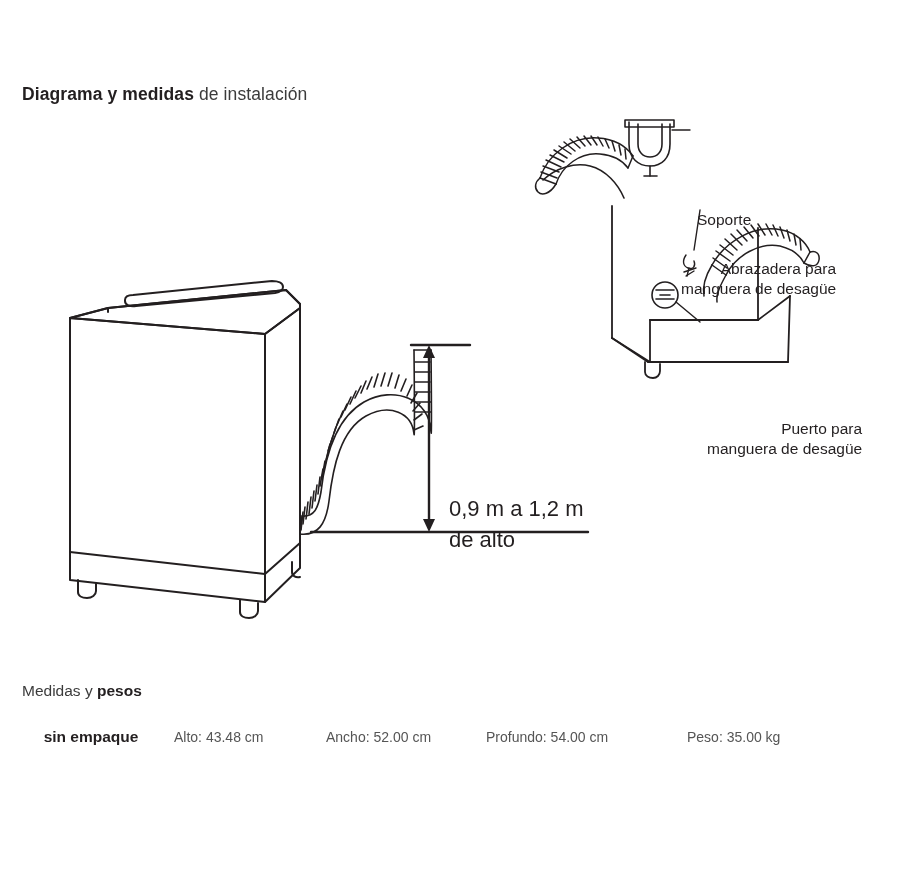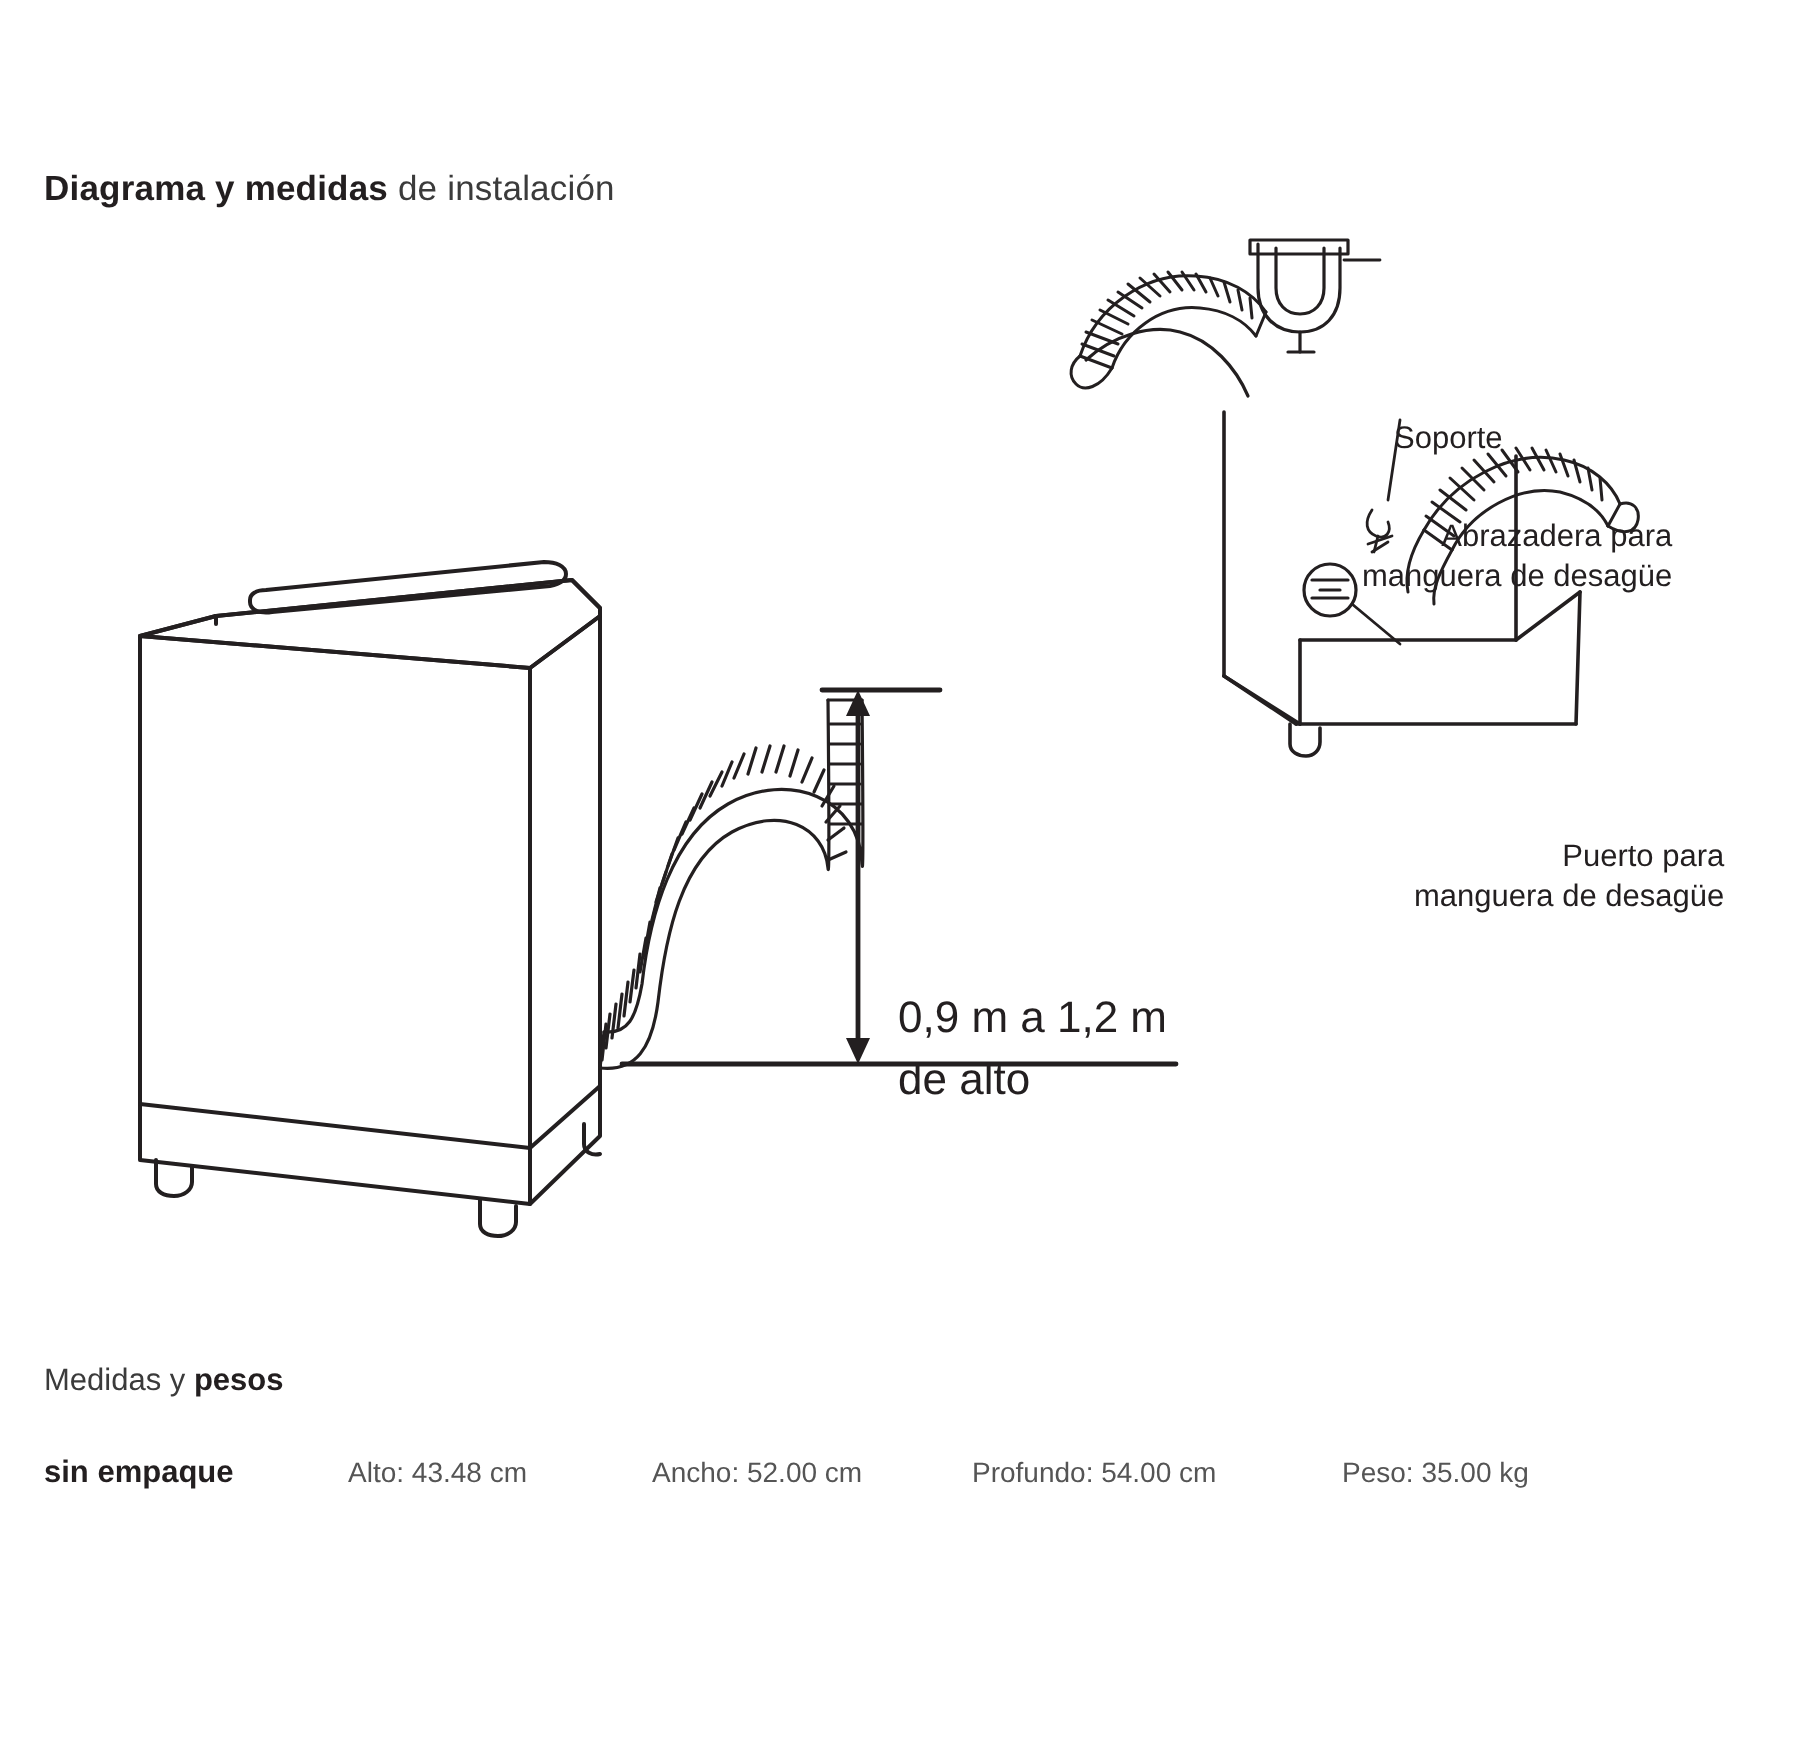--- a/index.html
+++ b/index.html
@@ -84,35 +84,35 @@
   }
   .measures-title .strong { font-weight: bold; color: #231f20; }
 
   .measure-row {
     display: flex;
     align-items: baseline;
     height: 32px;
   }
   .measure-row .row-label {
     width: 152px;
-    text-align: left;
+    text-align: center;
     padding-right: 14px;
     font-weight: bold;
     font-size: 15.5px;
     color: #231f20;
     box-sizing: border-box;
   }
   .measure-row .cell {
     font-size: 14px;
     color: #555555;
   }
   .measure-row .cell.c1 { width: 152px; }
   .measure-row .cell.c2 { width: 160px; }
   .measure-row .cell.c3 { width: 185px; }
-  .measure-row .cell.c4 { width: 140px; }
+  .measure-row .cell.c4 { width: 140px; margin-left: 16px; }
 </style>
 </head>
 <body>
 
 <div class="page-title">
   <span class="strong">Diagrama y medidas</span><span class="light"> de instalación</span>
 </div>
 
 <div class="diagram-stage">
   <svg width="897" height="560" viewBox="0 0 897 560" xmlns="http://www.w3.org/2000/svg">

